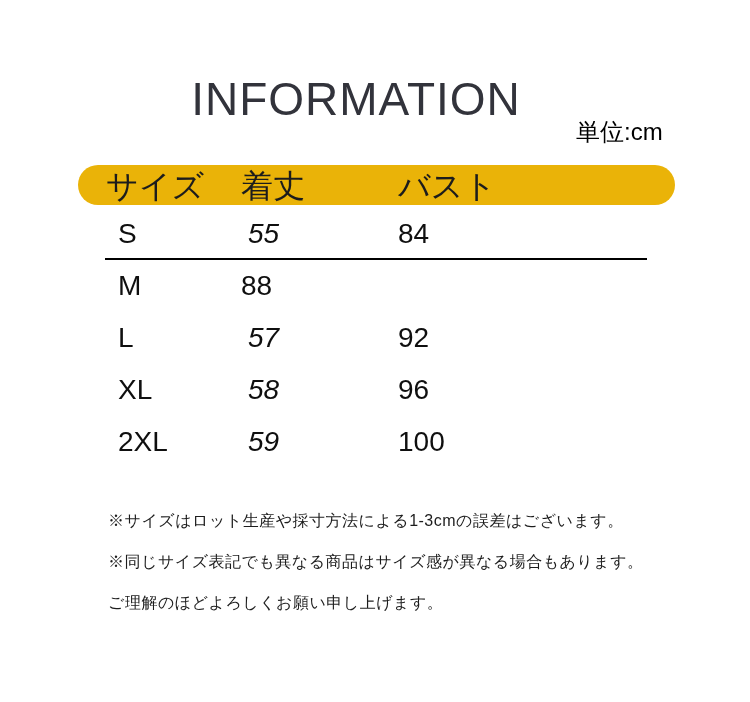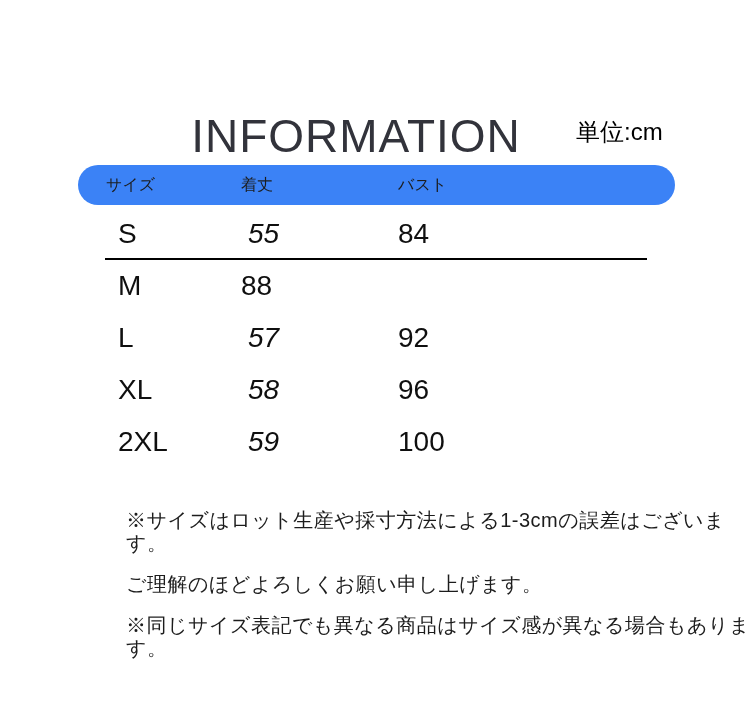--- a/index.html
+++ b/index.html
@@ -15,45 +15,44 @@
   .page-title {
     position: absolute;
     top: 72px;
     left: 0;
     width: 712px;
     text-align: center;
     font-size: 46px;
     font-weight: 400;
     letter-spacing: 1px;
     color: #32333b;
-    margin-top: 37px;
   }
 
   .unit-label {
     position: absolute;
     top: 116px;
     left: 576px;
     font-size: 24px;
     color: #000000;
   }
 
   .table-header {
     position: absolute;
     top: 165px;
     left: 78px;
     width: 597px;
     height: 40px;
     box-sizing: border-box;
-    background: #3b82f6;
+    background: #eab308;
     border-radius: 20px;
     display: grid;
     grid-template-columns: 135px 157px auto;
     align-items: center;
     padding-left: 28px;
-    font-size: 16px;
+    font-size: 32px;
     color: #1c1c1c;
   }
 
   .table-body {
     position: absolute;
     top: 209px;
     left: 0;
     width: 750px;
     font-size: 28px;
     color: #0f0f0f;
@@ -73,22 +72,22 @@
   .row-divider {
     margin-left: 105px;
     width: 542px;
     height: 0;
     border-top: 2px solid #000000;
   }
 
   .notes-section {
     position: absolute;
     top: 509px;
-    left: 126px;
-    font-size: 20px;
+    left: 108px;
+    font-size: 16px;
     color: #1c1c1c;
   }
   .notes-section p {
     margin: 0 0 18px 0;
     line-height: 23px;
     letter-spacing: 0.5px;
   }
 </style>
 </head>
 <body>
@@ -133,15 +132,15 @@
   <div class="t-row">
     <span class="c-size">2XL</span>
     <span class="c-length">59</span>
     <span class="c-bust">100</span>
   </div>
 
 </div>
 
 <div class="notes-section">
   <p>※サイズはロット生産や採寸方法による1-3cmの誤差はございます。</p>
+  <p>※同じサイズ表記でも異なる商品はサイズ感が異なる場合もあります。</p>
   <p>ご理解のほどよろしくお願い申し上げます。</p>
-  <p>※同じサイズ表記でも異なる商品はサイズ感が異なる場合もあります。</p>
 </div>
 
 </body></html>

